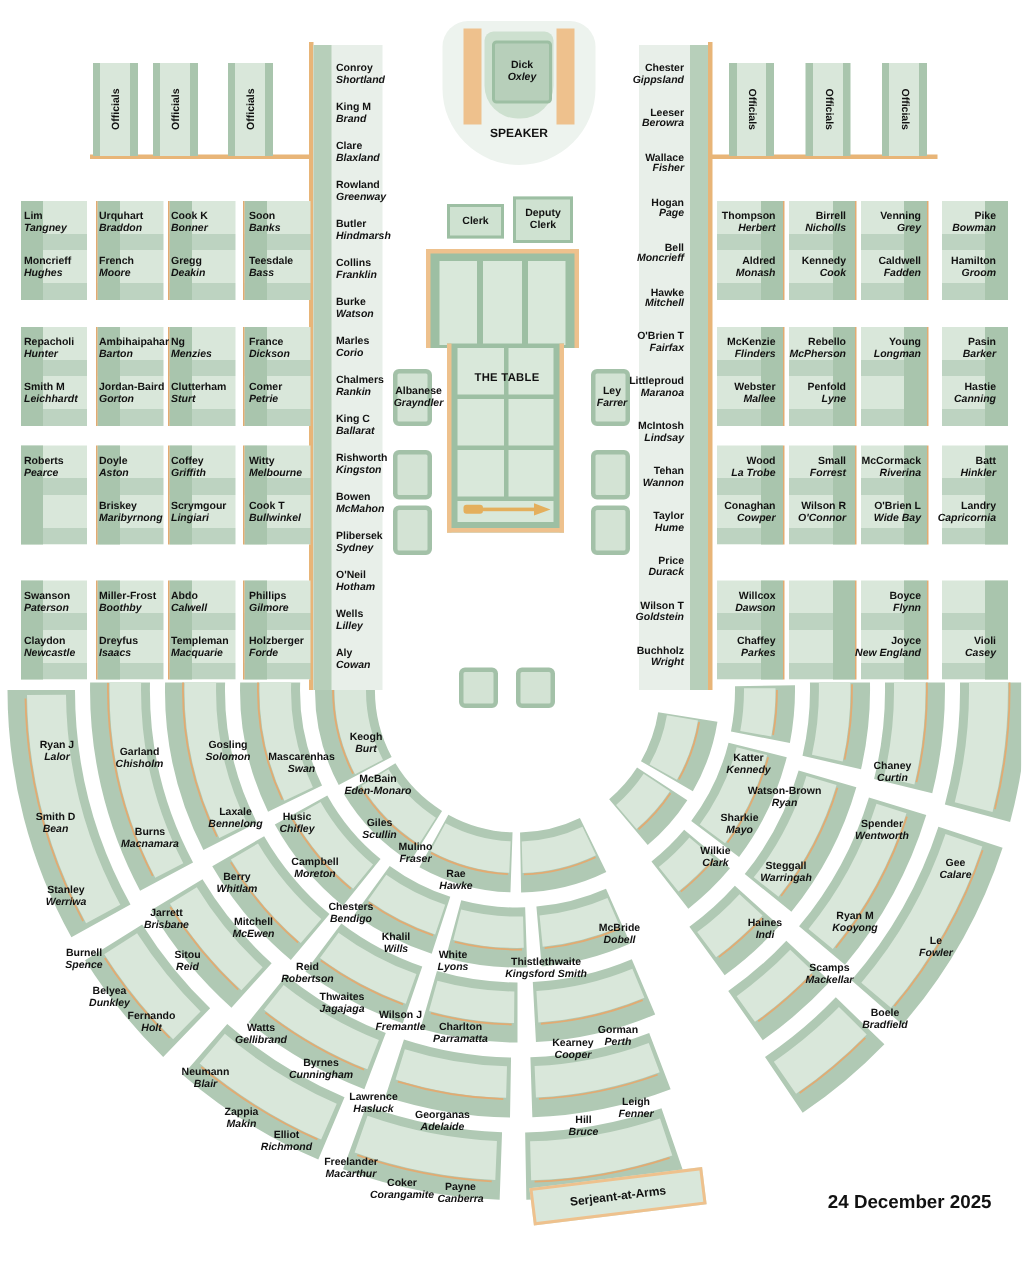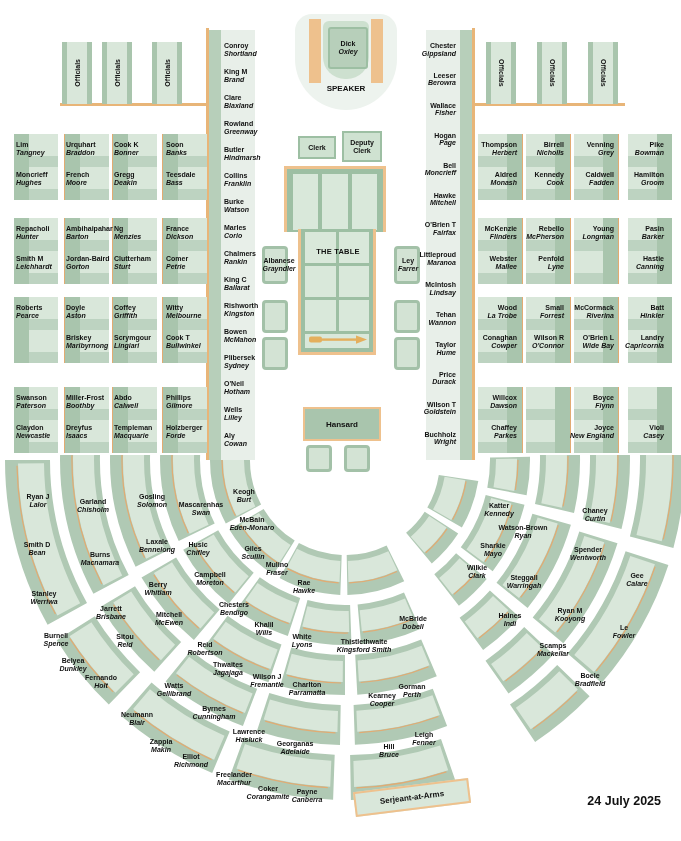--- a/index.html
+++ b/index.html
@@ -195,27 +195,26 @@
   <div class="deskbox" style="left:298px;top:136px;width:38px;height:23px">Clerk</div>
   <div class="deskbox" style="left:342px;top:131px;width:40px;height:31px">Deputy Clerk</div>
 
   <div class="chair" style="left:262px;top:246px;width:26px;height:38px"></div>
   <div class="chair" style="left:262px;top:300px;width:26px;height:33px"></div>
   <div class="chair" style="left:262px;top:337px;width:26px;height:33px"></div>
   <div class="chair" style="left:394px;top:246px;width:26px;height:38px"></div>
   <div class="chair" style="left:394px;top:300px;width:26px;height:33px"></div>
   <div class="chair" style="left:394px;top:337px;width:26px;height:33px"></div>
 
-  <div class="abs" style="left:303px;top:407px;width:78px;height:34px;background:#a9c5ad;border:2px solid #eec18d;box-sizing:border-box;display:flex;align-items:center;justify-content:center;font-size:8px;font-weight:bold">Hansard</div>
   <div class="chair" style="left:306px;top:445px;width:26px;height:27px"></div>
   <div class="chair" style="left:344px;top:445px;width:26px;height:27px"></div>
 
   <div class="abs" style="left:354px;top:785px;width:116px;height:25px;transform:rotate(-7deg);background:#d9e7da;border:2px solid #eec18d;box-sizing:border-box;display:flex;align-items:center;justify-content:center;font-size:8px;font-weight:bold">Serjeant-at-Arms</div>
 
-  <div class="abs" style="right:20px;top:794px;font-size:12.5px;font-weight:bold">24 July 2025</div>
+  <div class="abs" style="right:20px;top:794px;font-size:12.5px;font-weight:bold">24 December 2025</div>
 
 <div class="official" style="left: 62px; top: 42px;">
       <span class="vtxt up">Officials</span>
     </div>
     <div class="official" style="left: 102px; top: 42px;">
       <span class="vtxt up">Officials</span>
     </div>
     <div class="official" style="left: 152px; top: 42px;">
       <span class="vtxt up">Officials</span>
     </div>

